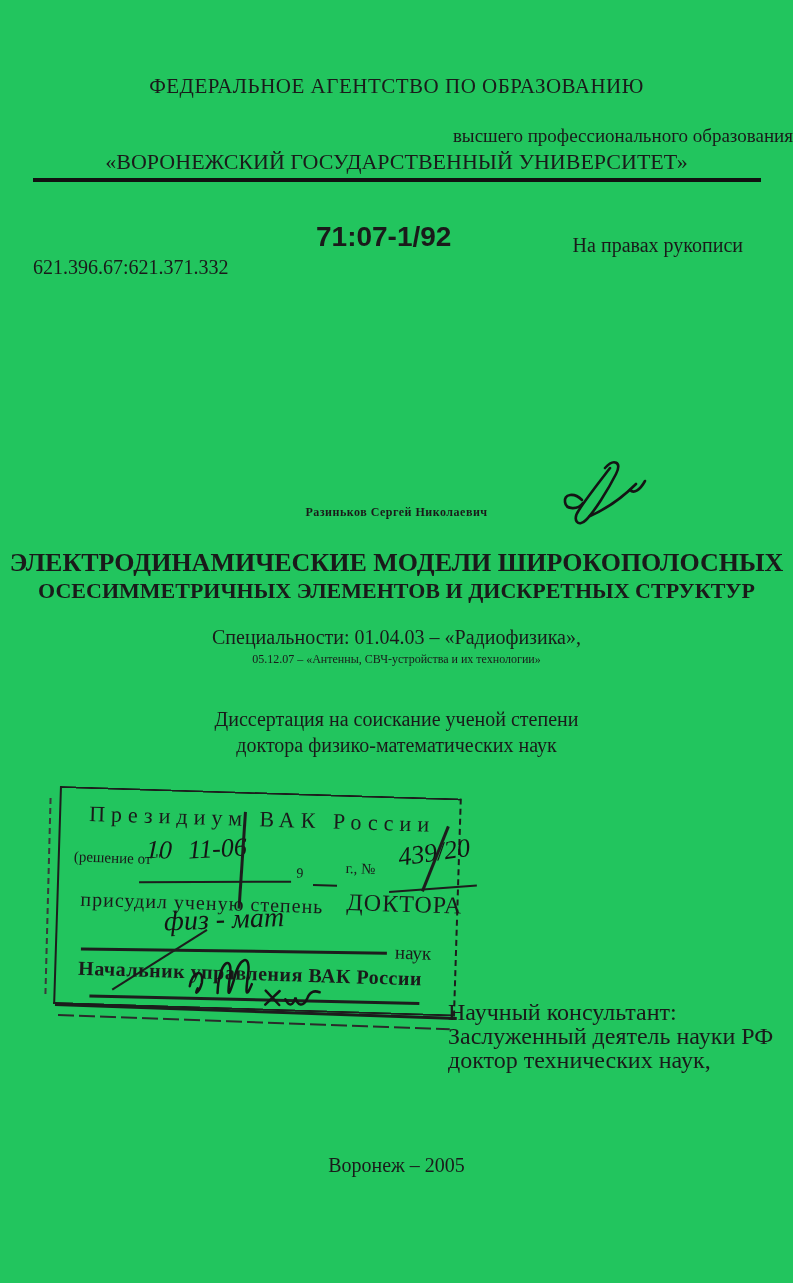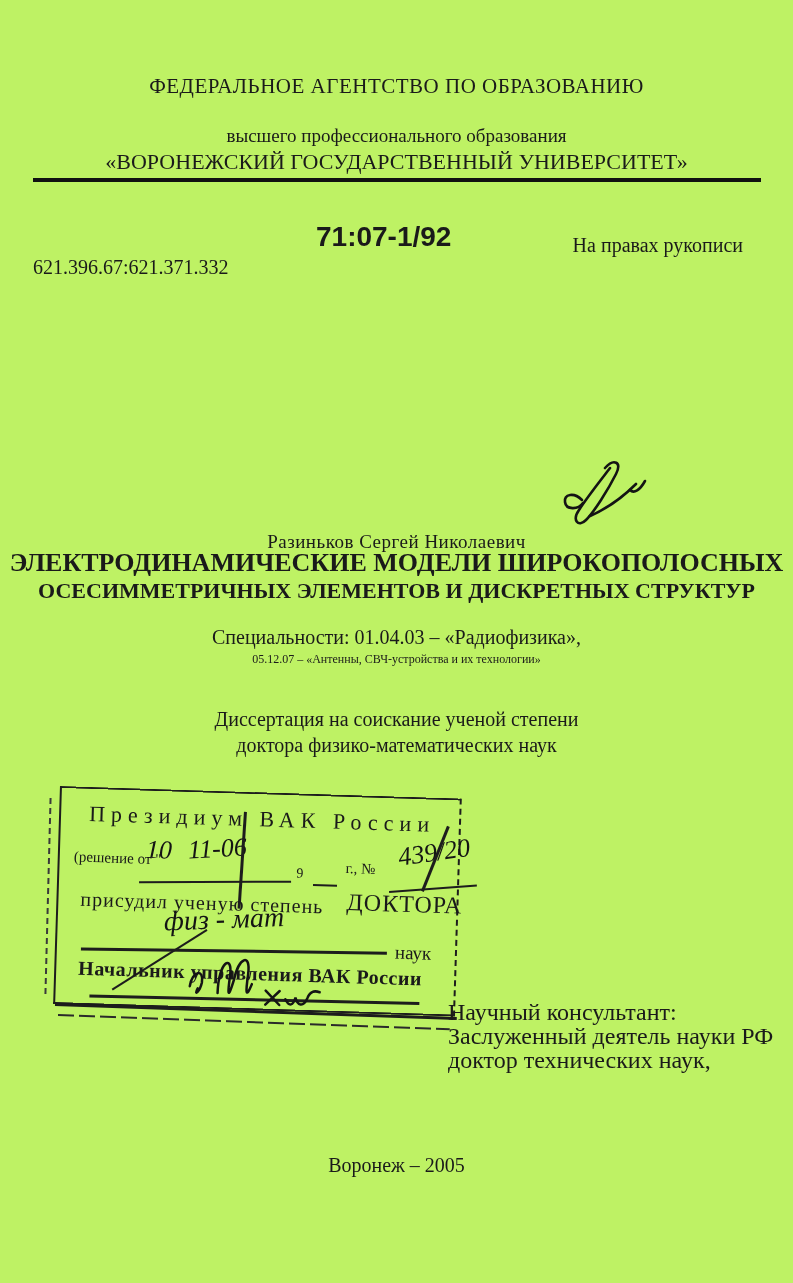--- a/index.html
+++ b/index.html
@@ -1,33 +1,33 @@
 <!DOCTYPE html>
 <html><head>
 <meta charset="utf-8">
 <style>
   html,body{margin:0;padding:0;background:#e8e8e8;}
   .page{
     position:relative;width:793px;height:1283px;margin:0 auto;
-    background:#bef264;color:#1a1a1a;
+    background:#22c55e;color:#1a1a1a;
     font-family:"Liberation Serif","DejaVu Serif",serif;
     overflow:hidden;
   }
   .abs{position:absolute;}
   .center{left:0;width:100%;text-align:center;}
   .hdr1{top:74px;font-size:21px;letter-spacing:.5px;}
   .hdr2{top:101px;font-size:19px;}
-  .hdr3{top:125px;font-size:19px;}
+  .hdr3{top:125px;font-size:19px;text-align:right;}
   .hdr4{top:149px;font-size:22px;}
   .rule{left:33px;top:178px;width:728px;height:4px;background:#111;}
   .catalog{left:316px;top:221px;font-family:"Liberation Sans","DejaVu Sans",sans-serif;
            font-weight:bold;font-size:28px;letter-spacing:0px;}
   .manuscript{right:50px;top:234px;font-size:20px;}
   .udc{left:33px;top:256px;font-size:20px;}
-  .author{top:531px;font-size:19px;letter-spacing:.5px;}
+  .author{top:505px;font-size:12px;letter-spacing:.5px;font-weight:bold;}
   .title1{top:548px;font-size:26px;font-weight:bold;}
   .title2{top:578px;font-size:22px;font-weight:bold;}
   .spec1{top:626px;font-size:20px;}
   .spec2{top:652px;font-size:12px;}
   .thesis1{top:708px;font-size:20px;}
   .thesis2{top:734px;font-size:20px;}
   .footer{top:1154px;font-size:20px;}
 
   .consultant{left:448px;top:960px;font-size:24px;line-height:24px;white-space:nowrap;margin-top:40px;}
 

